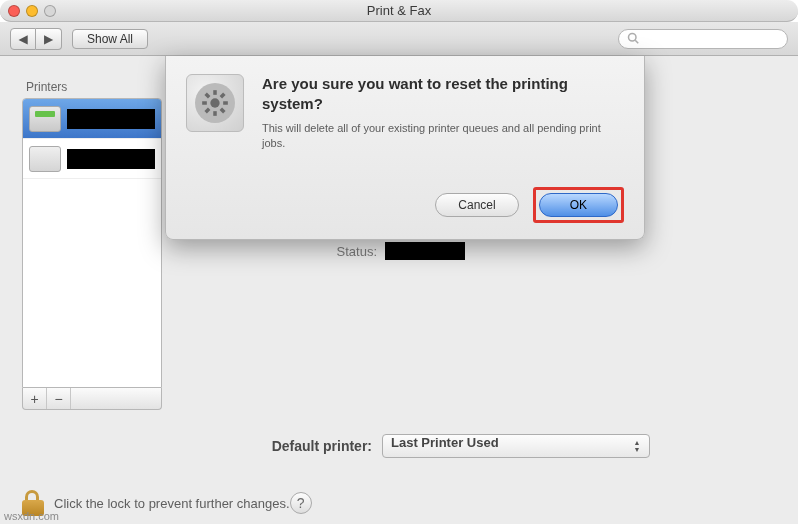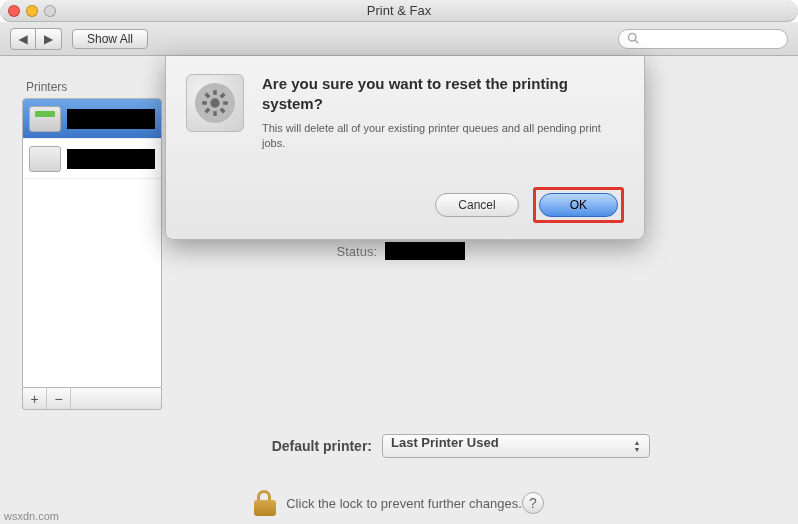--- a/index.html
+++ b/index.html
@@ -45,21 +45,21 @@
   .inforow .lbl{ width:205px; text-align:right; font-size:13px; color:#7a7a7a; padding-right:8px;}
   .inforow .val{ width:80px; height:18px; background:#000;}
 
   .selects { margin:24px 0 8px 0;}
   .selrow { display:flex; align-items:center; margin-bottom:14px;font-weight:bold;}
   .selrow .lbl{ width:360px; text-align:right; font-size:14px; color:#4a4a4a; padding-right:10px;}
   .popup{ width:268px; height:24px; background:linear-gradient(#fdfdfd,#e8e8e8); border:1px solid #aeaeae; border-radius:4px; display:flex; align-items:flex-start; padding:0 8px; font-size:13px; color:#444; position:relative; cursor:pointer;}
   .popup .arrows{ position:absolute; right:4px; top:2px; bottom:2px; width:16px; display:flex; flex-direction:column; justify-content:center; align-items:center; font-size:7px; color:#555;}
 
   
-  .footer{ position:absolute; left:22px; right:22px; bottom:8px; display:flex; align-items:center; justify-content:center;}
+  .footer{ position:absolute; left:22px; right:22px; bottom:8px; display:flex; align-items:center; justify-content:flex-start;}
   .lock{ display:flex; align-items:center; gap:10px; font-size:13px; color:#5e5e5e;}
   .lock-icon{ width:22px; height:26px; position:relative;}
   .lock-icon .shackle{position:absolute; left:3px; top:0; width:14px; height:12px; border:3px solid #c79a3f; border-bottom:none; border-radius:8px 8px 0 0;}
   .lock-icon .body{position:absolute; left:0; top:10px; width:22px; height:16px; background:linear-gradient(#d9a84a,#b98524); border-radius:3px;}
   .help{ width:22px; height:22px; border-radius:50%; background:linear-gradient(#fdfdfd,#dedede); border:1px solid #aaa; color:#6a6a6a; display:flex; align-items:center; justify-content:center; font-size:14px; cursor:pointer;}
 
   
   .sheet{ position:absolute; top:56px; left:165px; width:480px; background:linear-gradient(#f3f3f3,#e6e6e6); border:1px solid #b7b7b7; border-top:none; border-radius:0 0 8px 8px; box-shadow:0 8px 26px rgba(0,0,0,.35); padding:18px 20px 16px 20px; display:flex; gap:18px;}
   .sheet-icon{ width:58px; height:58px; background:radial-gradient(circle at 30% 30%, #f2f2f2, #cfcfcf); border:1px solid #bcbcbc; border-radius:6px; display:flex; align-items:center; justify-content:center;}
   .gear-bg{ width:40px; height:40px; border-radius:50%; background:#bababa; display:flex; align-items:center; justify-content:center;}

